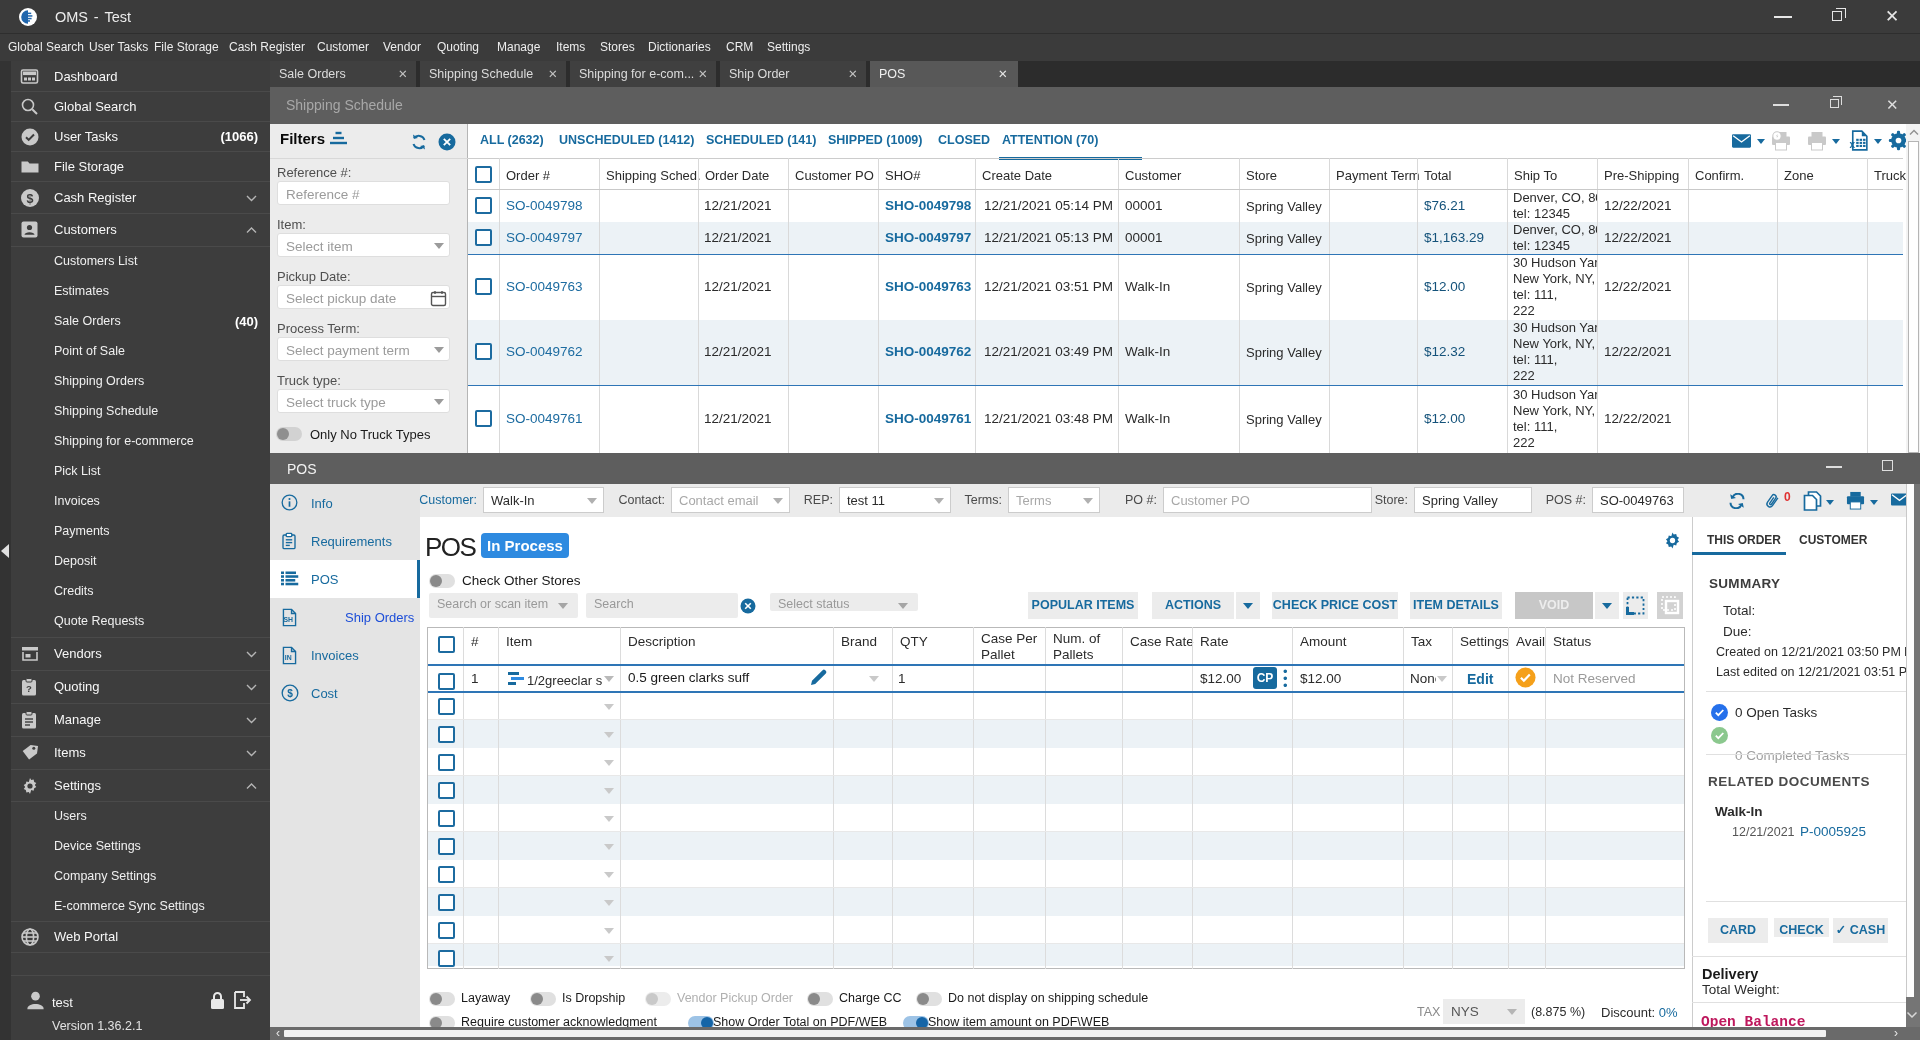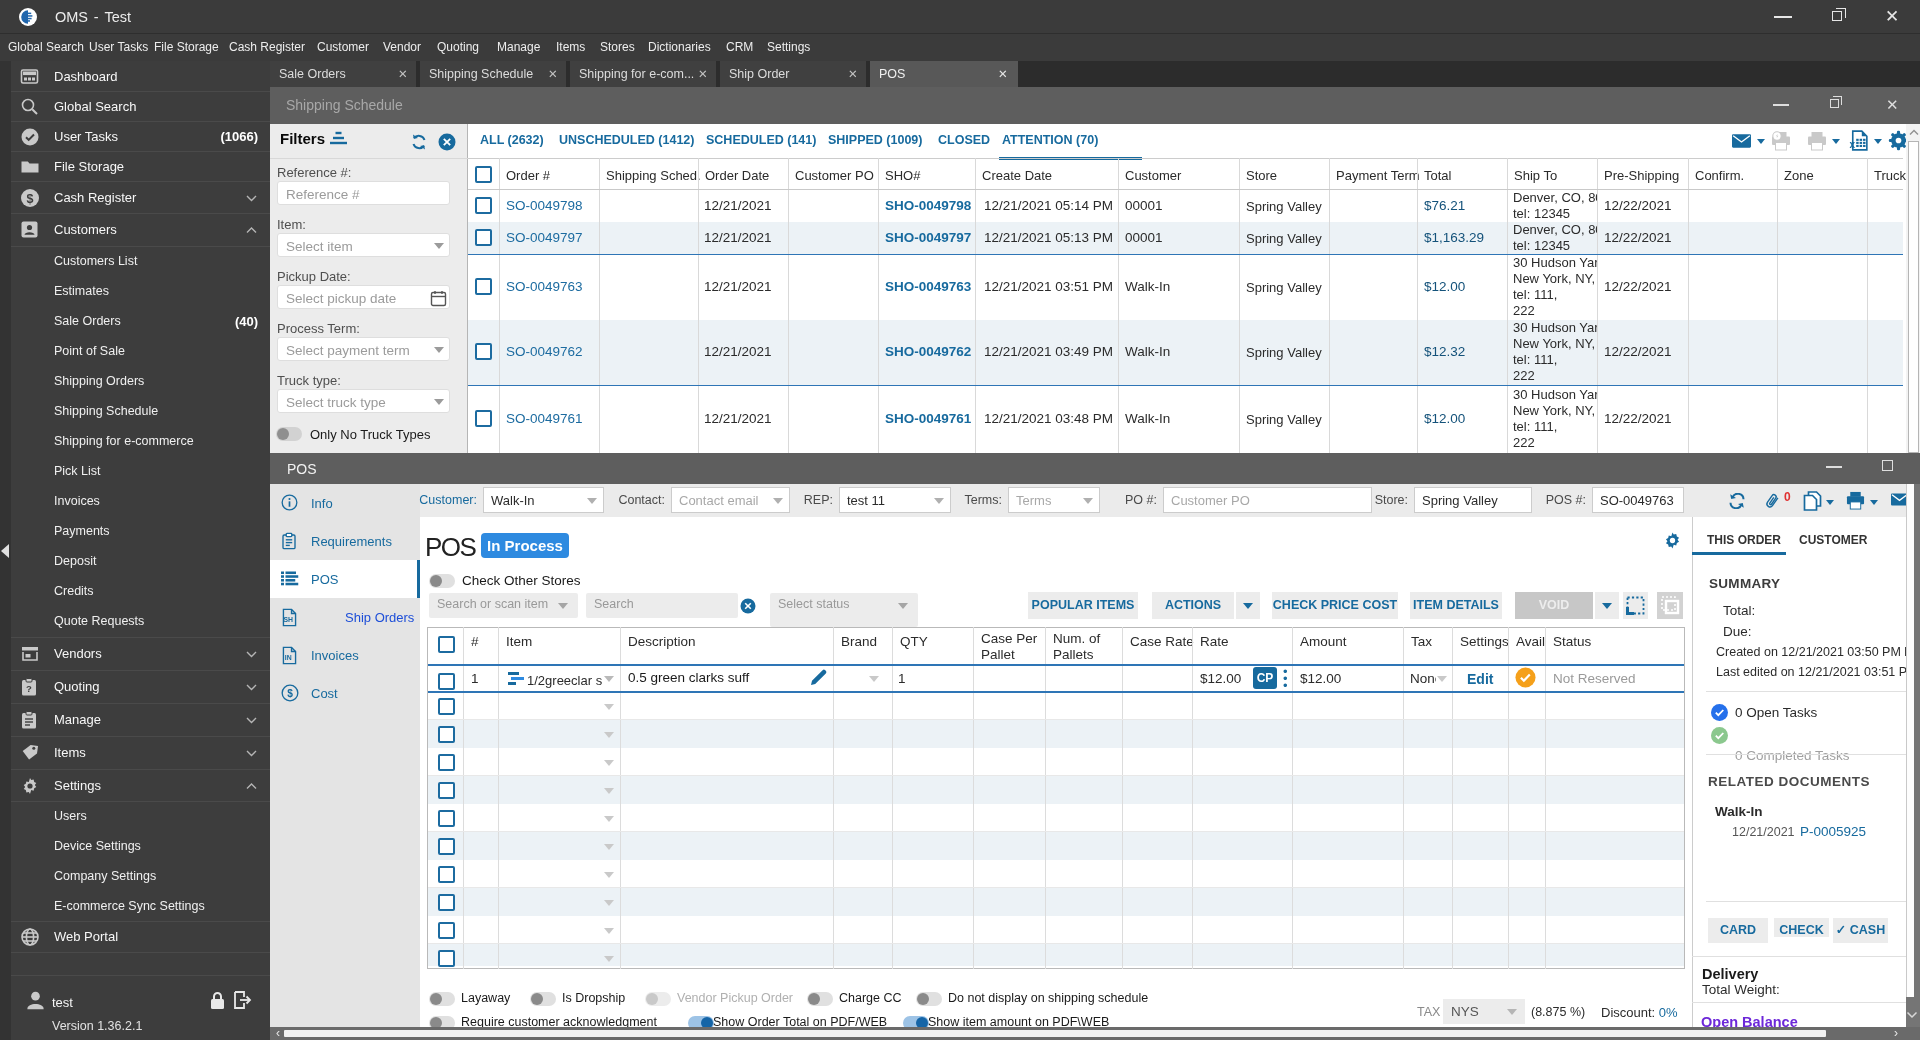--- a/index.html
+++ b/index.html
@@ -706,21 +706,21 @@
 </div>
 <div class="a" style="left:586px;top:593px;width:152px;height:25px;background:#ececec;border-radius:2px;">
 <div class="a" style="left:8px;top:4px;font-size:12.5px;color:#999;">Search</div>
 </div>
 <div class="a" style="left:740px;top:598px;">
     <svg width="16" height="16" viewBox="0 0 16 16">
       <circle cx="8" cy="8" r="7.5" fill="#176a9e"></circle>
       <path d="M5.2 5.2 L10.8 10.8 M10.8 5.2 L5.2 10.8" stroke="#fff" stroke-width="1.6"></path>
     </svg>
   </div>
-<div class="a" style="left:770px;top:593px;width:148px;height:34px;background:#ececec;border-radius:2px;">
+<div class="a" style="left:770px;top:593px;width:148px;height:18px;background:#ececec;border-radius:2px;">
 <div class="a" style="left:8px;top:4px;font-size:12.5px;color:#999;">Select status</div>
 <div class="a" style="left:128px;top:10px;width:0;height:0;border-left:5px solid transparent;border-right:5px solid transparent;border-top:6px solid #a5a5a5;"></div>
 </div>
 <div class="a" style="left:1028px;top:592px;width:110px;height:27px;background:#ececec;text-align:center;line-height:27px;font-size:12.5px;font-weight:bold;color:#176a9e;">POPULAR ITEMS</div>
 <div class="a" style="left:1152px;top:592px;width:82px;height:27px;background:#ececec;text-align:center;line-height:27px;font-size:12.5px;font-weight:bold;color:#176a9e;">ACTIONS</div>
 <div class="a" style="left:1236px;top:592px;width:24px;height:27px;background:#ececec;">
     <div class="a" style="left:7px;top:11px;width:0;height:0;border-left:5px solid transparent;border-right:5px solid transparent;border-top:6px solid #176a9e;"></div>
   </div>
 <div class="a" style="left:1272px;top:592px;width:126px;height:27px;background:#ececec;text-align:center;line-height:27px;font-size:12.5px;font-weight:bold;color:#176a9e;">CHECK PRICE COST</div>
 <div class="a" style="left:1410px;top:592px;width:92px;height:27px;background:#ececec;text-align:center;line-height:27px;font-size:12.5px;font-weight:bold;color:#176a9e;">ITEM DETAILS</div>
@@ -986,21 +986,21 @@
  <div class="a" style="left:40px;top:341px;font-size:12.5px;color:#555;">12/21/2021</div>
  <div class="a" style="left:108px;top:340px;font-size:13.5px;color:#176a9e;">P-0005925</div>
  <div class="a" style="left:14px;top:417px;width:200px;height:1px;background:#e0e0e0;"></div>
  <div class="a" style="left:16px;top:434px;width:60px;height:25px;background:#ececec;text-align:center;line-height:25px;font-size:12.5px;font-weight:bold;color:#176a9e;">CARD</div>
  <div class="a" style="left:82px;top:434px;width:55px;height:19px;background:#ececec;text-align:center;line-height:25px;font-size:12.5px;font-weight:bold;color:#176a9e;">CHECK</div>
  <div class="a" style="left:141px;top:434px;width:55px;height:25px;background:#ececec;text-align:center;line-height:25px;font-size:12.5px;font-weight:bold;color:#176a9e;">✓ CASH</div>
  <div class="a" style="left:0;top:472px;width:214px;height:1px;background:#e0e0e0;"></div>
  <div class="a" style="left:10px;top:482px;font-size:14.5px;font-weight:bold;color:#1a1a1a;">Delivery</div>
  <div class="a" style="left:10px;top:498px;font-size:13.5px;color:#2b2b2b;">Total Weight:</div>
  <div class="a" style="left:0;top:518px;width:214px;height:1px;background:#e0e0e0;"></div>
- <div class="a" style="left:9px;top:530px;font-size:14.5px;font-weight:bold;color:#6d28d9;">Open Balance</div>
+ <div class="a" style="left:9px;top:530px;font-size:14.5px;font-weight:bold;color:#be185d;font-family:Liberation Mono, monospace;">Open Balance</div>
 </div>
 <div class="a" style="left:1914px;top:484px;width:6px;height:556px;background:#757575;"></div>
 <div class="a" style="left:1906px;top:484px;width:8px;height:513px;background:#fdfdfd;border-left:1px solid #c9c9c9;"></div>
 <div class="a" style="left:1906px;top:997px;width:8px;height:43px;background:#757575;"></div>
 <div class="a" style="left:1906px;top:1011px;">
     <svg width="12" height="8" viewBox="0 0 12 8">
       <path d="M1.5 1.5 L6 6 L10.5 1.5" stroke="#d8d8d8" stroke-width="1.5" fill="none"></path>
     </svg>
   </div>
 

